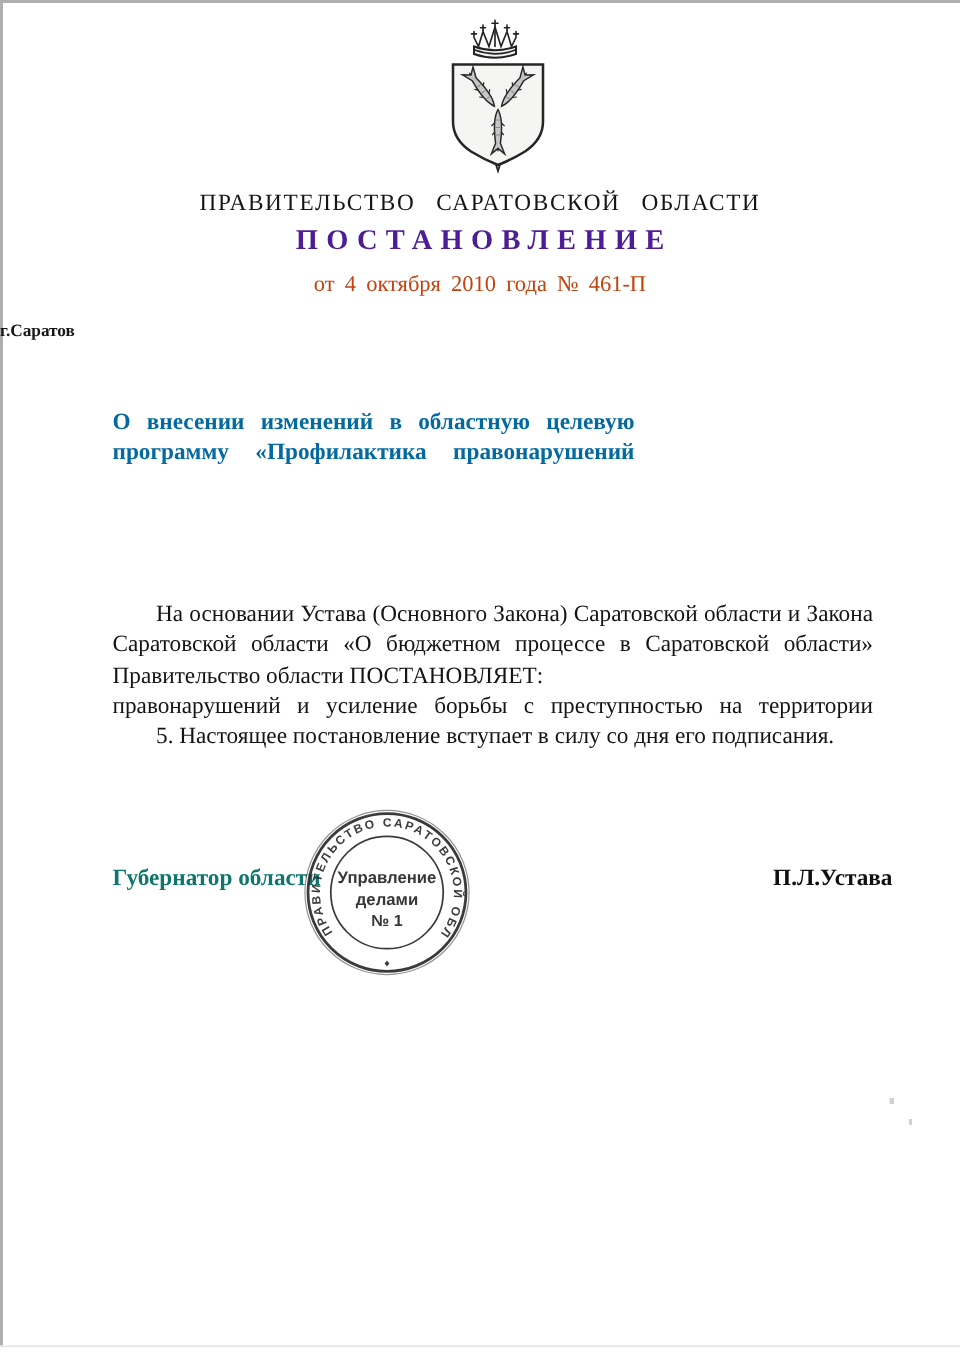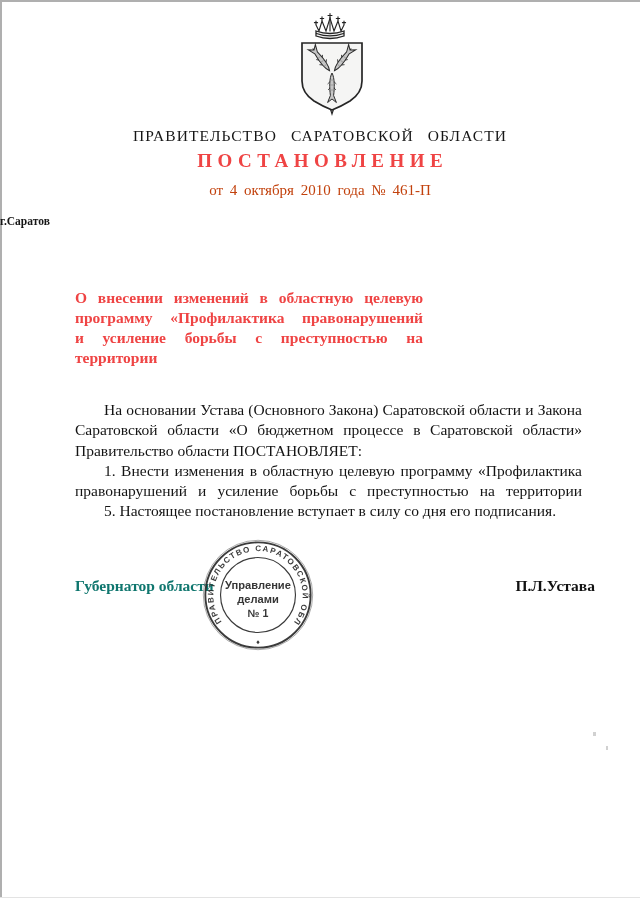--- a/index.html
+++ b/index.html
@@ -18,34 +18,34 @@
   .emblem{position:absolute;left:295px;top:5px;width:70px;height:112px;}
 
   .org-line{
     position:absolute;left:0;top:127px;width:640px;
     text-align:center;font-size:15.5px;letter-spacing:1.1px;word-spacing:9px;
     color:#161616;
   }
   .doc-type{
     position:absolute;left:0;top:150px;width:640px;
     text-align:center;font-size:19px;font-weight:bold;
-    letter-spacing:5.5px;text-indent:5.5px;color:#ef4444;
+    letter-spacing:5.5px;text-indent:5.5px;color:#4c1d95;
   }
   .date-line{
     position:absolute;left:0;top:182px;width:640px;
     text-align:center;font-size:15px;word-spacing:3px;color:#c2410c;
   }
   .city-line{
     position:absolute;left:0;top:215px;width:640px;
     text-align:left;font-size:11.5px;font-weight:bold;color:#161616;
   }
 
   .title-block{
-    position:absolute;left:75px;top:288px;width:348px;
-    font-size:15.5px;font-weight:bold;line-height:20px;color:#ef4444;
+    position:absolute;left:75px;top:272px;width:348px;
+    font-size:15.5px;font-weight:bold;line-height:20px;color:#0369a1;
   }
   .jline{text-align:justify;text-align-last:justify;}
   .lline{text-align:left;text-align-last:left;}
 
   .body-block{
     position:absolute;left:75px;top:376px;width:507px;
     font-size:15.5px;line-height:20.3px;color:#141414;margin-top:24px;
   }
   .indent{padding-left:29px;}
   .jline.indent{text-indent:0;}
@@ -106,28 +106,26 @@
   </svg>
 
   <div class="org-line">ПРАВИТЕЛЬСТВО САРАТОВСКОЙ ОБЛАСТИ</div>
   <div class="doc-type">ПОСТАНОВЛЕНИЕ</div>
   <div class="date-line">от 4 октября 2010 года № 461-П</div>
   <div class="city-line">г.Саратов</div>
 
   <div class="title-block">
     <div class="jline">О внесении изменений в областную целевую</div>
     <div class="jline">программу «Профилактика правонарушений</div>
-    <div class="jline">и усиление борьбы с преступностью на территории</div>
   </div>
 
   <div class="body-block">
     <div class="jline indent">На основании Устава (Основного Закона) Саратовской области и Закона</div>
     <div class="jline">Саратовской области «О бюджетном процессе в Саратовской области»</div>
     <div class="lline">Правительство области ПОСТАНОВЛЯЕТ:</div>
-    <div class="jline indent">1. Внести изменения в областную целевую программу «Профилактика</div>
     <div class="jline">правонарушений и усиление борьбы с преступностью на территории</div>
     <div class="lline indent">5. Настоящее постановление вступает в силу со дня его подписания.</div>
   </div>
 
   <div class="sig-left">Губернатор области</div>
   <div class="sig-right">П.Л.Устава</div>
 
   <svg class="stamp" viewBox="0 0 130 130">
     <g fill="none" stroke="#2b2b2b">
       <circle cx="65" cy="65" r="61.3" stroke-width="0.9" opacity="0.55"></circle>

